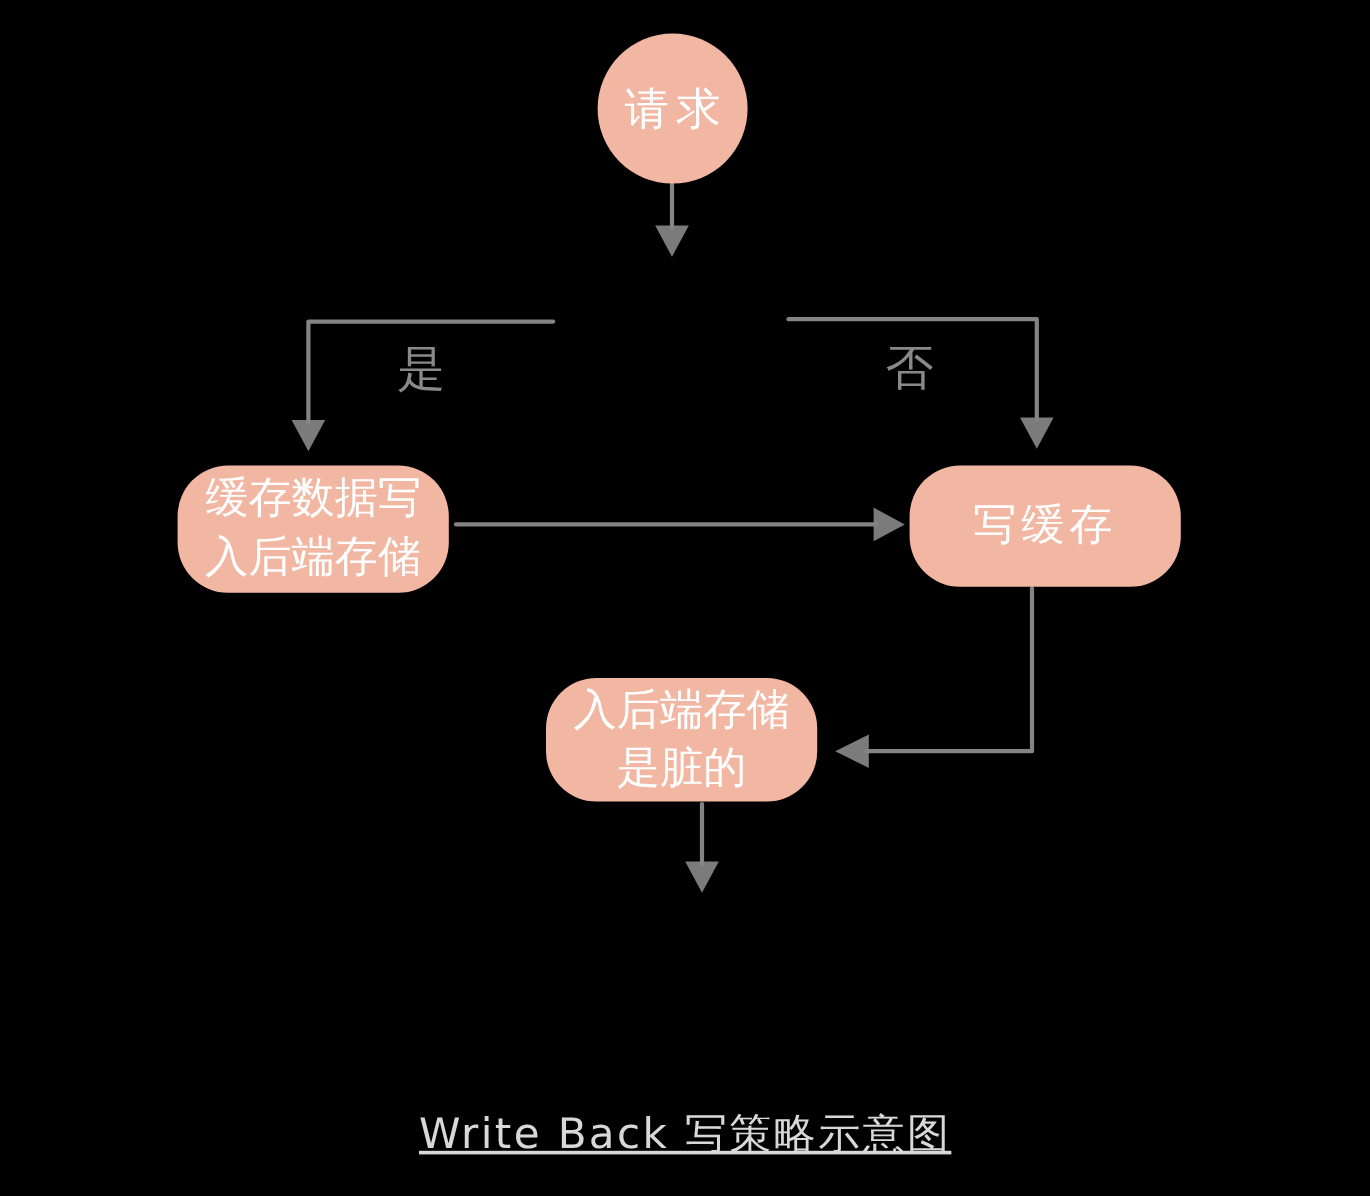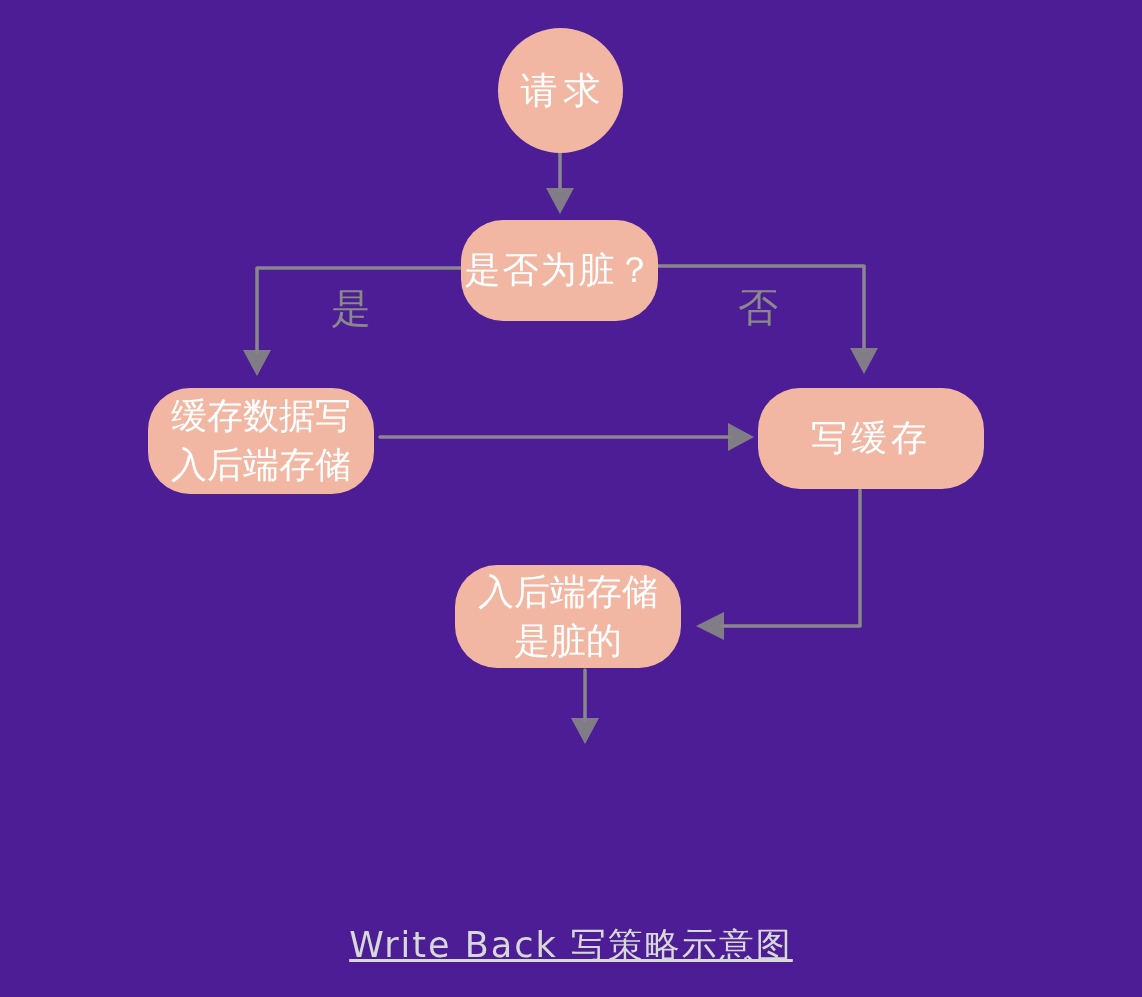--- a/index.html
+++ b/index.html
@@ -5,21 +5,21 @@
   html, body {
     margin: 0;
     padding: 0;
     background: #ffffff;
     font-family: "DejaVu Sans", sans-serif;
   }
   .canvas {
     position: relative;
     width: 1142px;
     height: 997px;
-    background: #4c1d95;
+    background: #000000;
     overflow: hidden;
   }
   .edges-svg {
     position: absolute;
     left: 0;
     top: 0;
     width: 1142px;
     height: 997px;
     pointer-events: none;
   }
@@ -117,21 +117,20 @@
     </g>
 
     <g>
       <line x1="585" y1="670" x2="585" y2="720"></line>
       <polygon points="571,718 599,718 585,744"></polygon>
     </g>
   </svg>
 
   <div class="node circle node-start">请求</div>
 
-  <div class="node rounded node-decision">是否为脏？</div>
 
   <div class="edge-label edge-label-yes">是</div>
 
   <div class="edge-label edge-label-no">否</div>
 
   <div class="node rounded node-write-cache">写缓存</div>
 
   <div class="node rounded node-write-backend">缓存数据写
 入后端存储</div>
 

